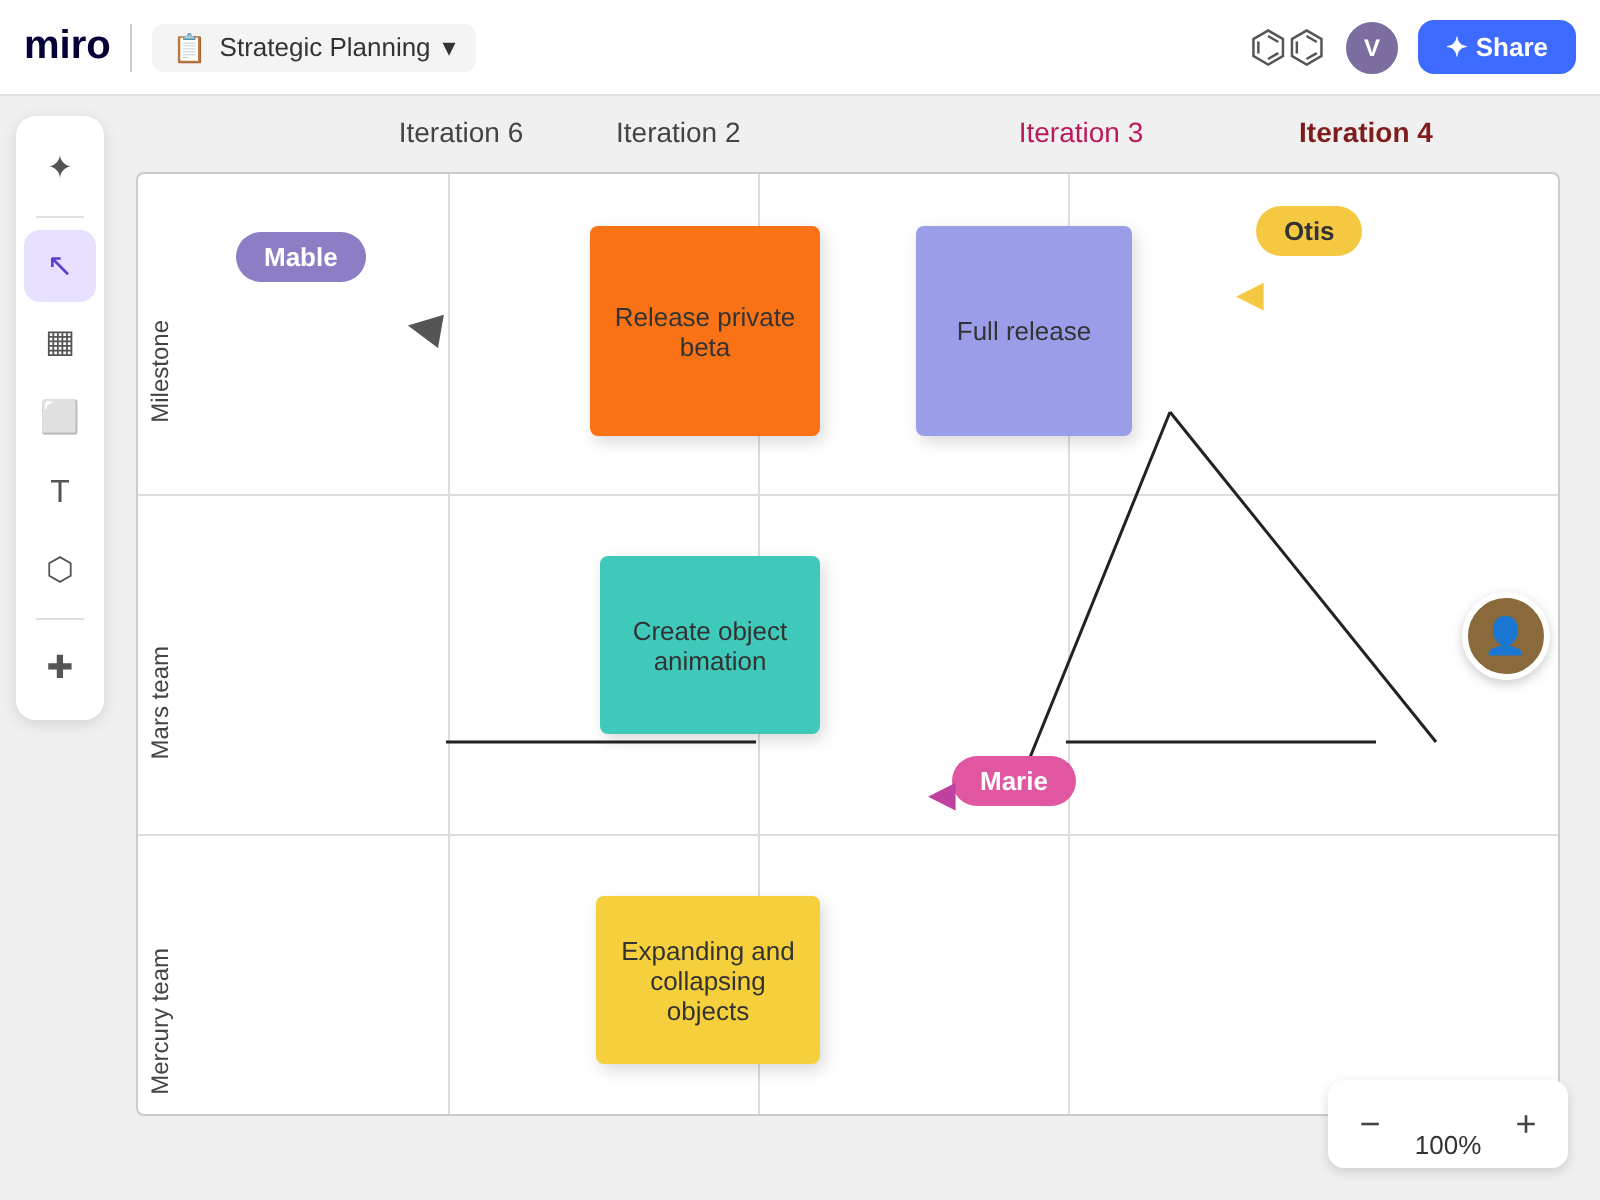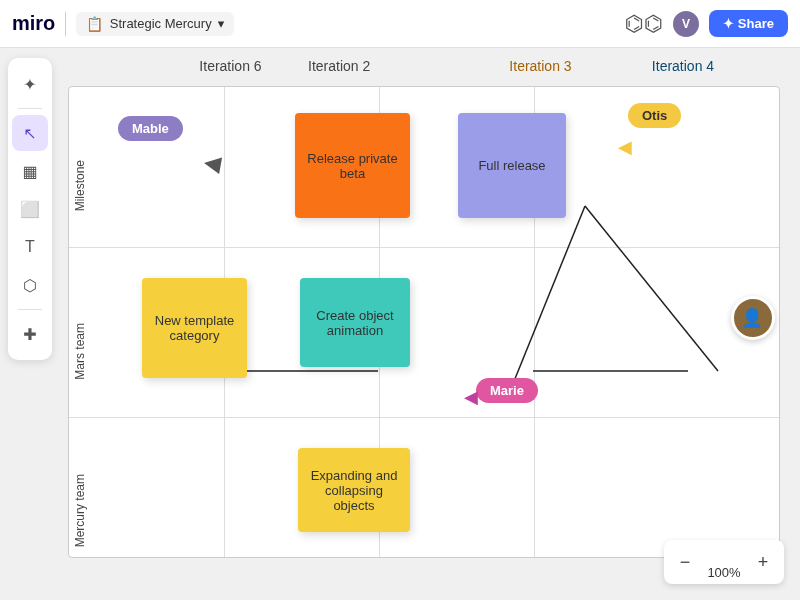--- a/index.html
+++ b/index.html
@@ -224,21 +224,21 @@
     }
   </style>
 </head>
 <body>
 
 <div id="topbar">
   <div id="miro-logo">miro</div>
   <div id="logo-divider"></div>
   <button id="board-name-btn">
     <span class="board-icon">📋</span>
-    <span>Strategic Mercury</span>
+    <span>Strategic Planning</span>
     <span>▾</span>
   </button>
   <div id="topbar-right">
     <span id="collab-icon">⌬⌬</span>
     <div class="avatar-circle avatar-v">
       <span>V</span>
     </div>
     <button id="share-btn">
       <span>✦</span>
       <span>Share</span>
@@ -255,22 +255,22 @@
   <button class="toolbar-btn">T</button>
   <button class="toolbar-btn">⬡</button>
   <div class="toolbar-divider"></div>
   <button class="toolbar-btn">✚</button>
 </div>
 
 <div id="canvas">
 
   <div style="position:absolute; top:10px; left:153px; width:155px; text-align:center; font-size:14px; color:#444; font-weight:500;">Iteration 6</div>
   <div style="position:absolute; top:10px; left:308px; width:155px; text-align:left; font-size:14px; color:#444; font-weight:500;">Iteration 2</div>
-  <div style="position:absolute; top:10px; left:463px; width:155px; text-align:center; font-size:14px; color:#a16207; font-weight:500;">Iteration 3</div>
-  <div style="position:absolute; top:10px; left:618px; width:130px; text-align:center; font-size:14px; color:#0c4a6e; font-weight:400;">Iteration 4</div>
+  <div style="position:absolute; top:10px; left:463px; width:155px; text-align:center; font-size:14px; color:#be185d; font-weight:500;">Iteration 3</div>
+  <div style="position:absolute; top:10px; left:618px; width:130px; text-align:center; font-size:14px; color:#7f1d1d; font-weight:700;">Iteration 4</div>
 
   <div id="grid-container" style="position:absolute; top:38px; left:68px; right:20px; bottom:42px;">
 
     <div class="vline" style="left:155px;"></div>
     <div class="vline" style="left:310px;"></div>
     <div class="vline" style="left:465px;"></div>
 
     <div class="hline" style="top:160px;"></div>
     <div class="hline" style="top:330px;"></div>
 
@@ -300,21 +300,20 @@
   <div style="position:absolute; left:204px; top:102px; font-size:22px; color:#555; transform:rotate(10deg);">◀</div>
 
   <div class="sticky" style="background:#f97316; left:295px; top:65px; width:115px; height:105px;">Release private beta</div>
 
   <div class="sticky" style="background:#9b9de8; left:458px; top:65px; width:108px; height:105px;">Full release</div>
 
   <div class="cursor-bubble" style="background:#f5c842; color:#333; left:628px; top:55px;">Otis</div>
 
   <div style="position:absolute; left:618px; top:88px; font-size:18px; color:#f5c842; transform:scaleX(-1);">▶</div>
 
-  <div class="sticky" style="background:#f5d03c; left:142px; top:230px; width:105px; height:100px;">New template category</div>
 
   <div class="sticky" style="background:#3ec9bb; left:300px; top:230px; width:110px; height:89px;">Create object animation</div>
 
 
   <div class="canvas-avatar" style="right:25px; top:248px;">👤</div>
 
   <div class="cursor-bubble" style="background:#e056a0; left:476px; top:330px;">Marie</div>
 
   <div style="position:absolute; left:464px; top:338px; font-size:18px; color:#c040a0;">◀</div>
 

